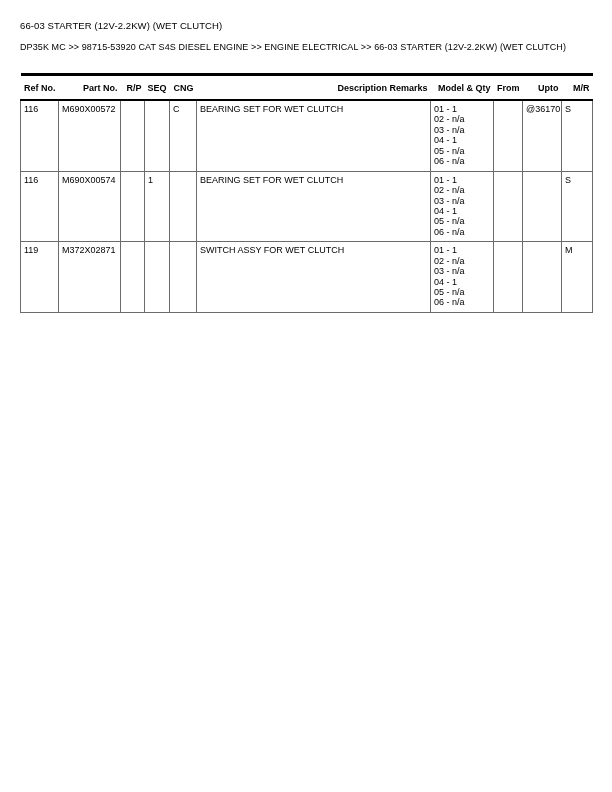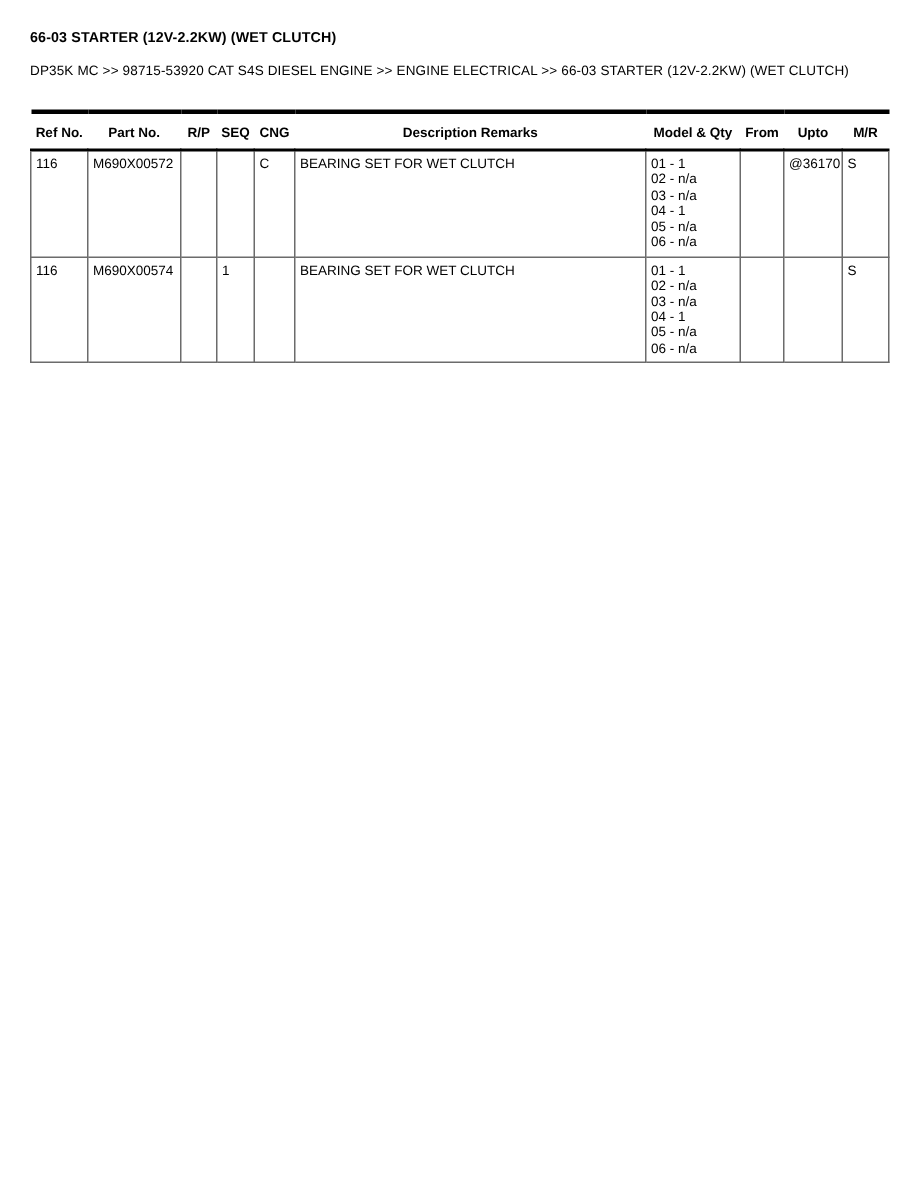--- a/index.html
+++ b/index.html
@@ -7,21 +7,21 @@
   body {
     width: 612px;
     height: 792px;
     font-family: "Liberation Sans", sans-serif;
     color: #000;
     overflow: hidden;
   }
   .page { padding: 20px 20px 0 20px; }
   .doc-title {
     font-size: 9.5px;
-    font-weight: bold;
+    font-weight: normal;
     letter-spacing: 0.1px;
   }
   .doc-breadcrumb {
     font-size: 9px;
     font-weight: normal;
     margin-top: 11px;
     letter-spacing: 0.1px;
   }
   table.parts {
     width: 572px;
@@ -29,21 +29,21 @@
     border-collapse: collapse;
     table-layout: fixed;
   }
   table.parts thead tr {
     border-top: 3px solid #000;
     border-bottom: 2px solid #000;
   }
   table.parts th {
     font-size: 9px;
     font-weight: bold;
-    text-align: center;
+    text-align: right;
     padding: 7px 3px 6px 3px;
     overflow: hidden;
     white-space: nowrap;
   }
   table.parts td {
     font-size: 9px;
     vertical-align: top;
     padding: 3px 3px 4px 3px;
     border: 1px solid #6b6b6b;
     white-space: pre-line;
@@ -132,19 +132,36 @@
 04 - 1
 05 - n/a
 06 - n/a</td>
     <td></td>
     <td></td>
     <td>S</td>
   </tr>
 
 
 
+  <tr>
+    <td>119</td>
+    <td>M372X02871</td>
+    <td></td>
+    <td></td>
+    <td></td>
+    <td>SWITCH ASSY FOR WET CLUTCH</td>
+    <td>01 - 1
+02 - n/a
+03 - n/a
+04 - 1
+05 - n/a
+06 - n/a</td>
+    <td></td>
+    <td></td>
+    <td>M</td>
+  </tr>
 
 
 
 </tbody>
   </table>
 
 </div>
 
 </body></html>

